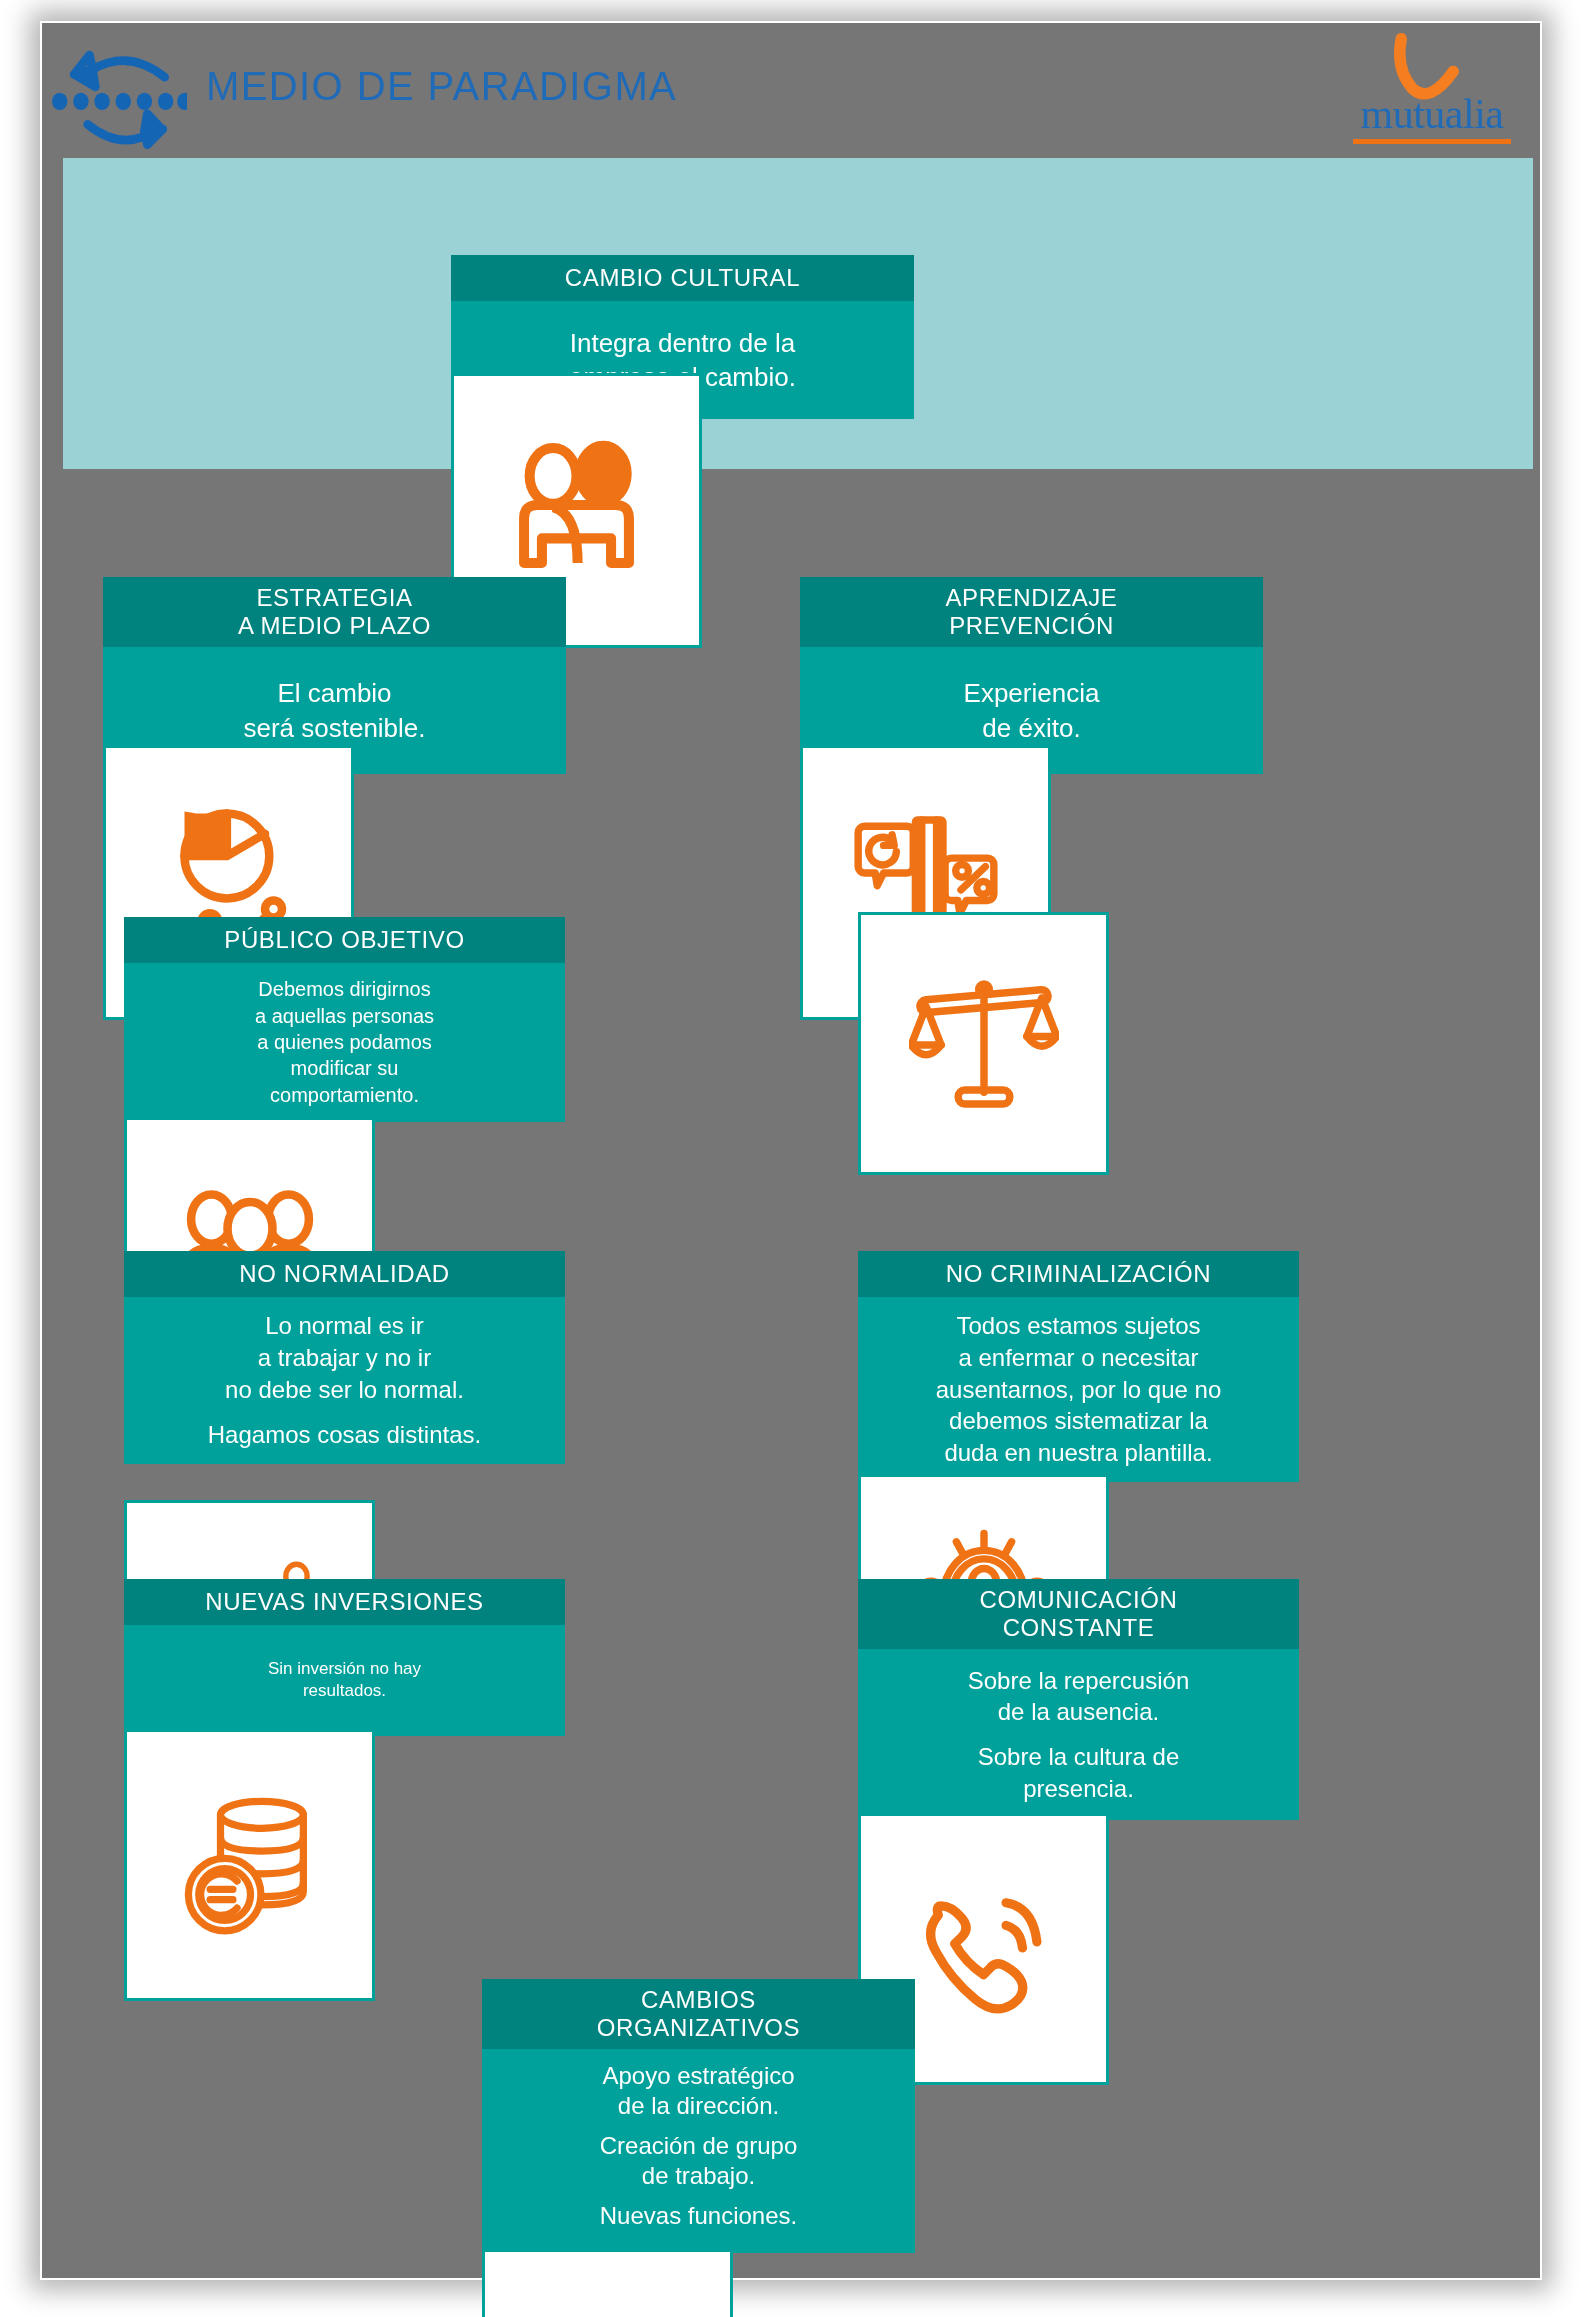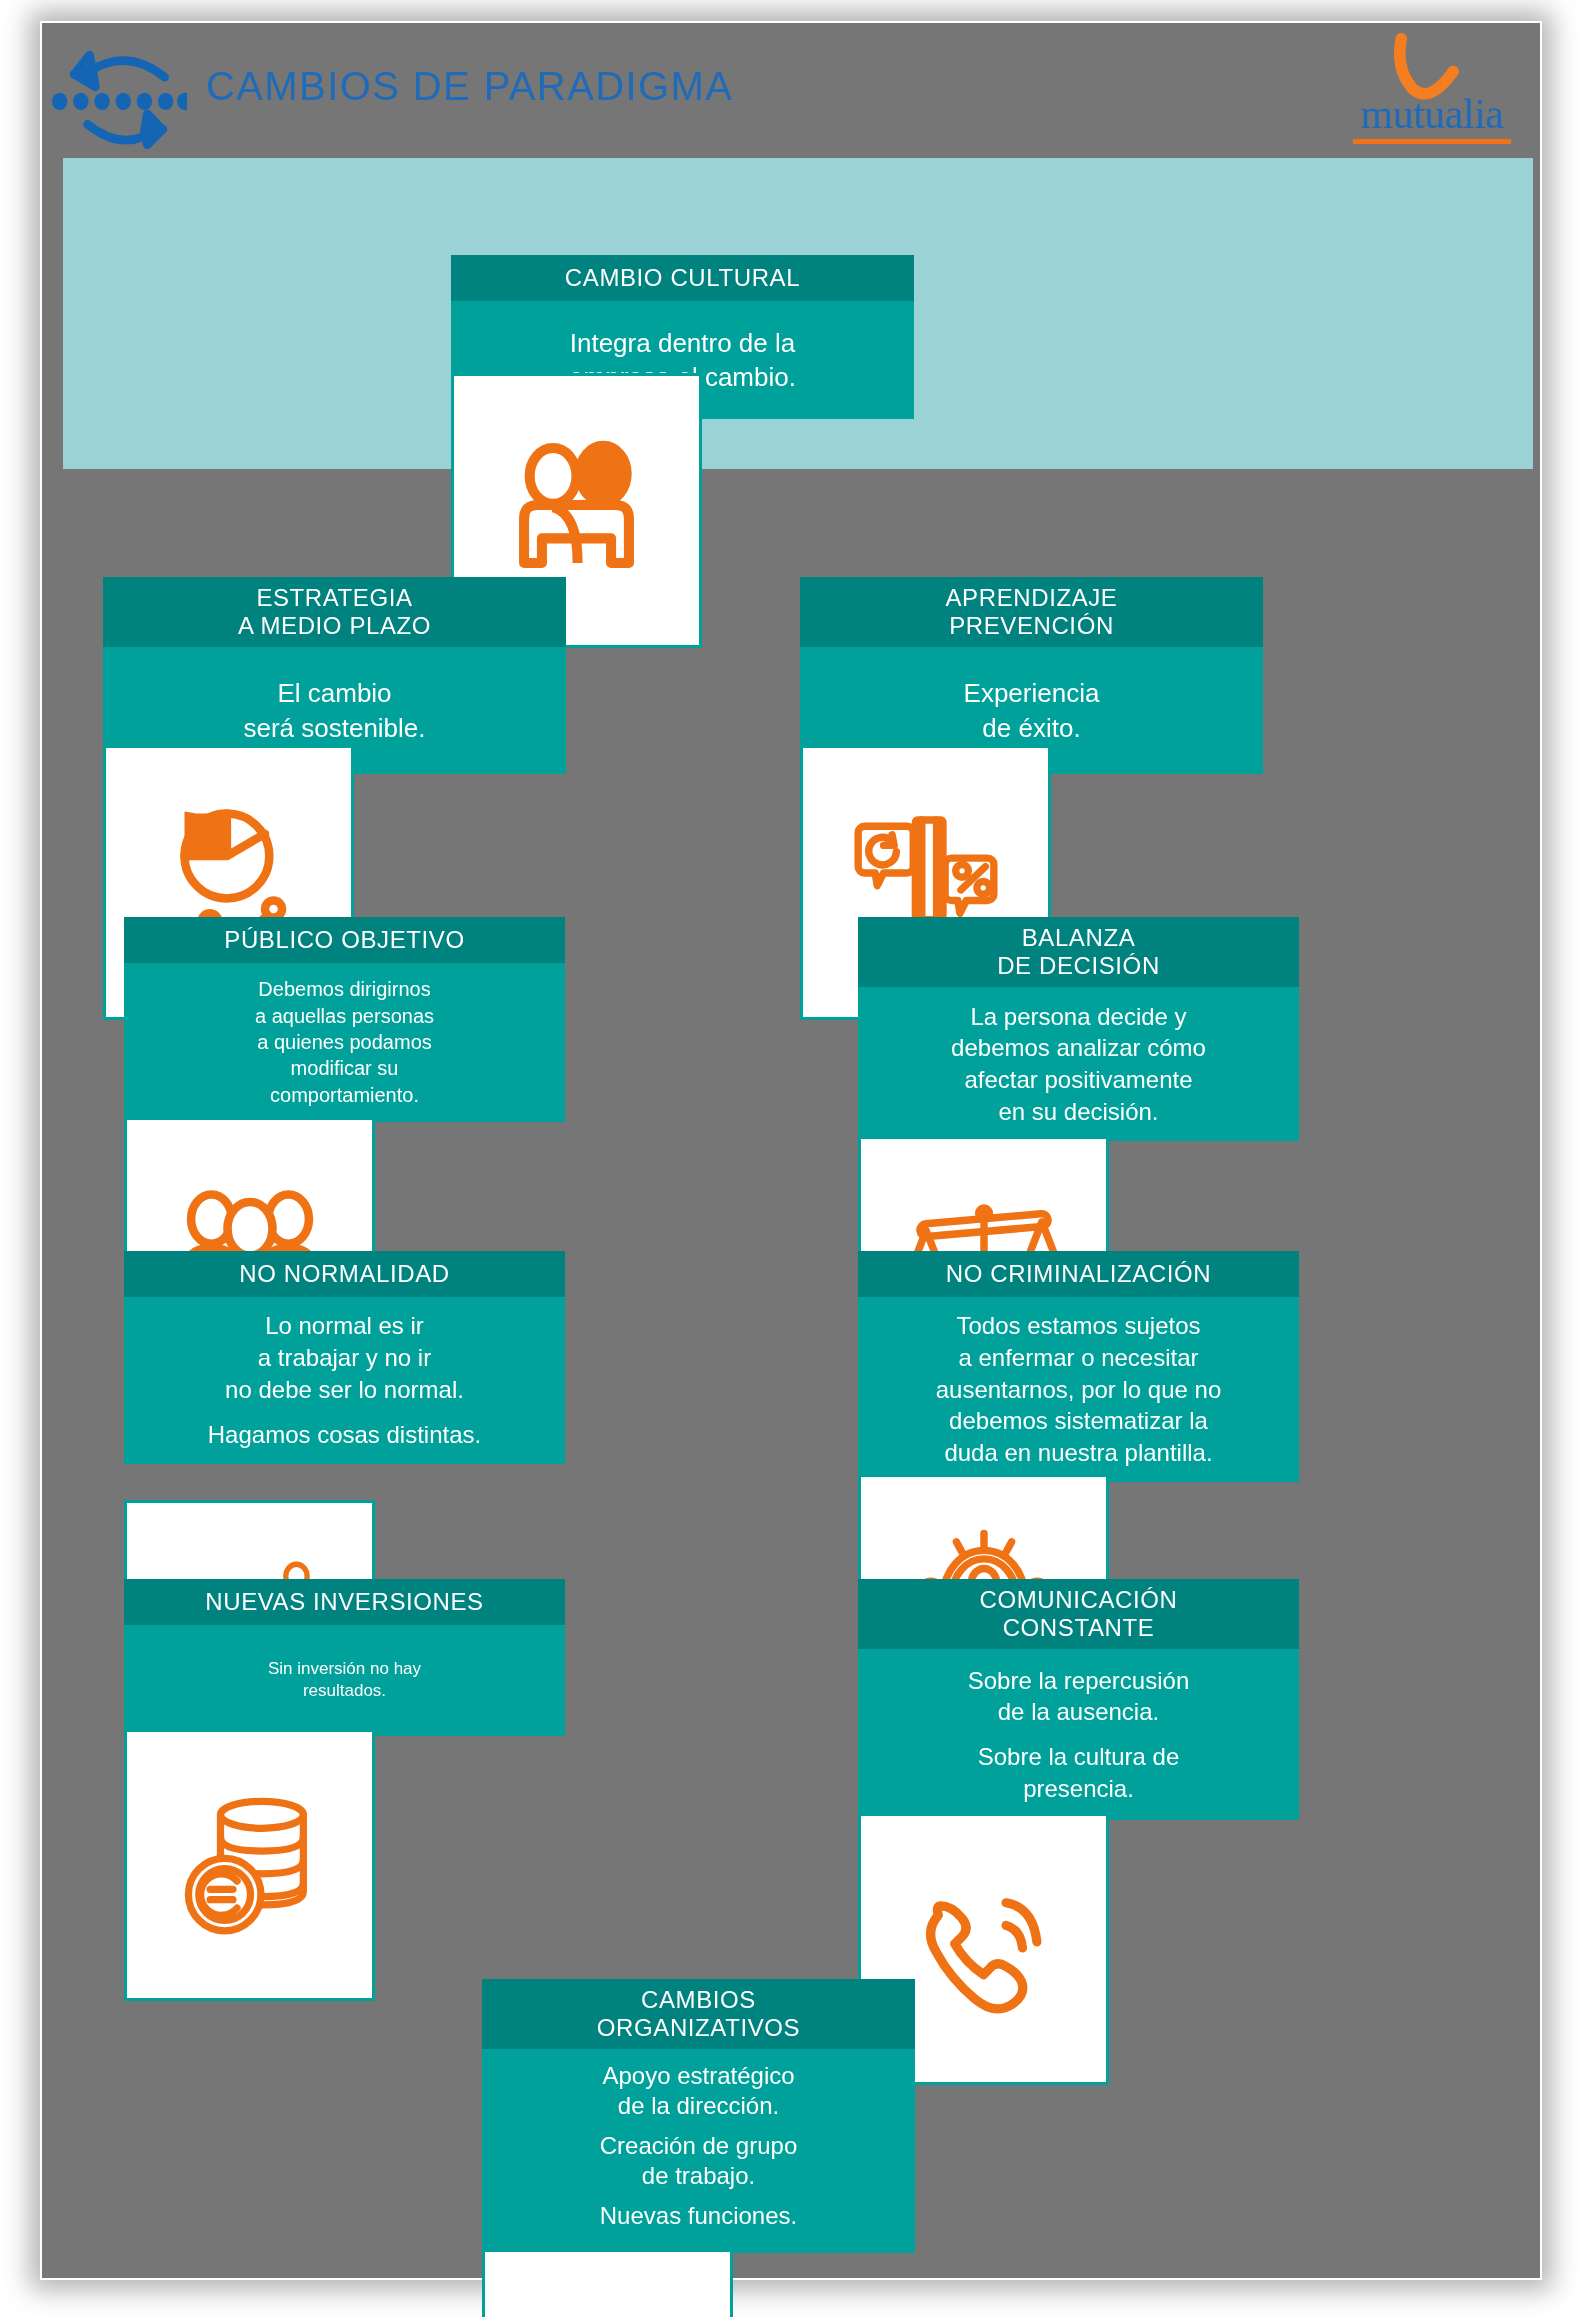--- a/index.html
+++ b/index.html
@@ -183,21 +183,21 @@
             <ellipse cx="35" cy="73" rx="8" ry="9"></ellipse>
             <ellipse cx="57" cy="73" rx="8" ry="9"></ellipse>
             <ellipse cx="79" cy="73" rx="8" ry="9"></ellipse>
             <ellipse cx="101" cy="73" rx="8" ry="9"></ellipse>
             <ellipse cx="123" cy="73" rx="8" ry="9"></ellipse>
             <ellipse cx="143" cy="73" rx="8" ry="9"></ellipse>
           </g>
         </svg>
       </div>
 
-      <div id="page-title">CAMBIOS DE PARADIGMA</div>
+      <div id="page-title">MEDIO DE PARADIGMA</div>
 
       <div id="brand">
         <svg viewBox="0 0 180 80" width="174" height="77">
           <path d="M58 6 Q52 38 70 58 Q88 74 112 40" fill="none" stroke="#f57e20" stroke-width="12" stroke-linecap="round"></path>
         </svg>
         <div id="brand-wordmark">mutualia</div>
         <div id="brand-rule"></div>
       </div>
     </div>
 
@@ -296,30 +296,20 @@
             <ellipse cx="106" cy="33" rx="19" ry="23"></ellipse>
             <path d="M80 86 q0-26 26-26 q26 0 26 26"></path>
             <ellipse cx="70" cy="42" rx="21" ry="25" fill="#ffffff"></ellipse>
             <path d="M40 103 q0-30 30-30 q30 0 30 30" fill="#ffffff"></path>
           </g>
         </svg>
       </div>
     </div>
 
     <div class="card vcenter" id="card-balanza">
-      <div class="body">
-        <div class="title two-line">BALANZA
-DE DECISIÓN</div>
-        <div class="text">
-          <p>La persona decide y
-debemos analizar cómo
-afectar positivamente
-en su decisión.</p>
-        </div>
-      </div>
       <div class="iconbox">
         <svg viewBox="0 0 140 130" width="150" height="140">
           <g fill="none" stroke="#ef7215" stroke-width="7" stroke-linecap="round" stroke-linejoin="round">
             <rect x="10" y="19" width="120" height="12" rx="6" transform="rotate(-5 70 25)"></rect>
             <path d="M70 14 v96"></path>
             <circle cx="70" cy="14" r="5"></circle>
             <path d="M16 30 L2 66 h28 z"></path>
             <path d="M2 66 q14 18 28 0"></path>
             <path d="M124 22 L110 58 h28 z"></path>
             <path d="M110 58 q14 18 28 0"></path>

